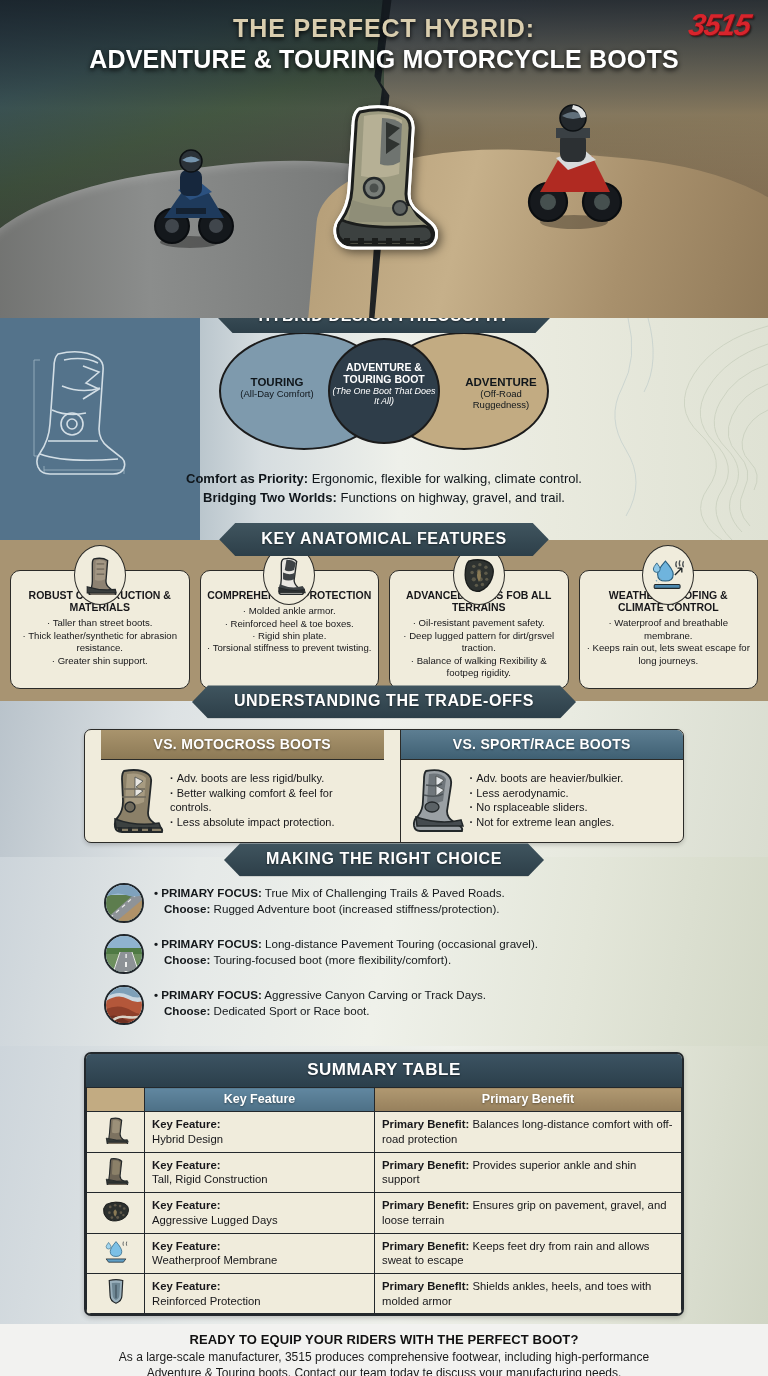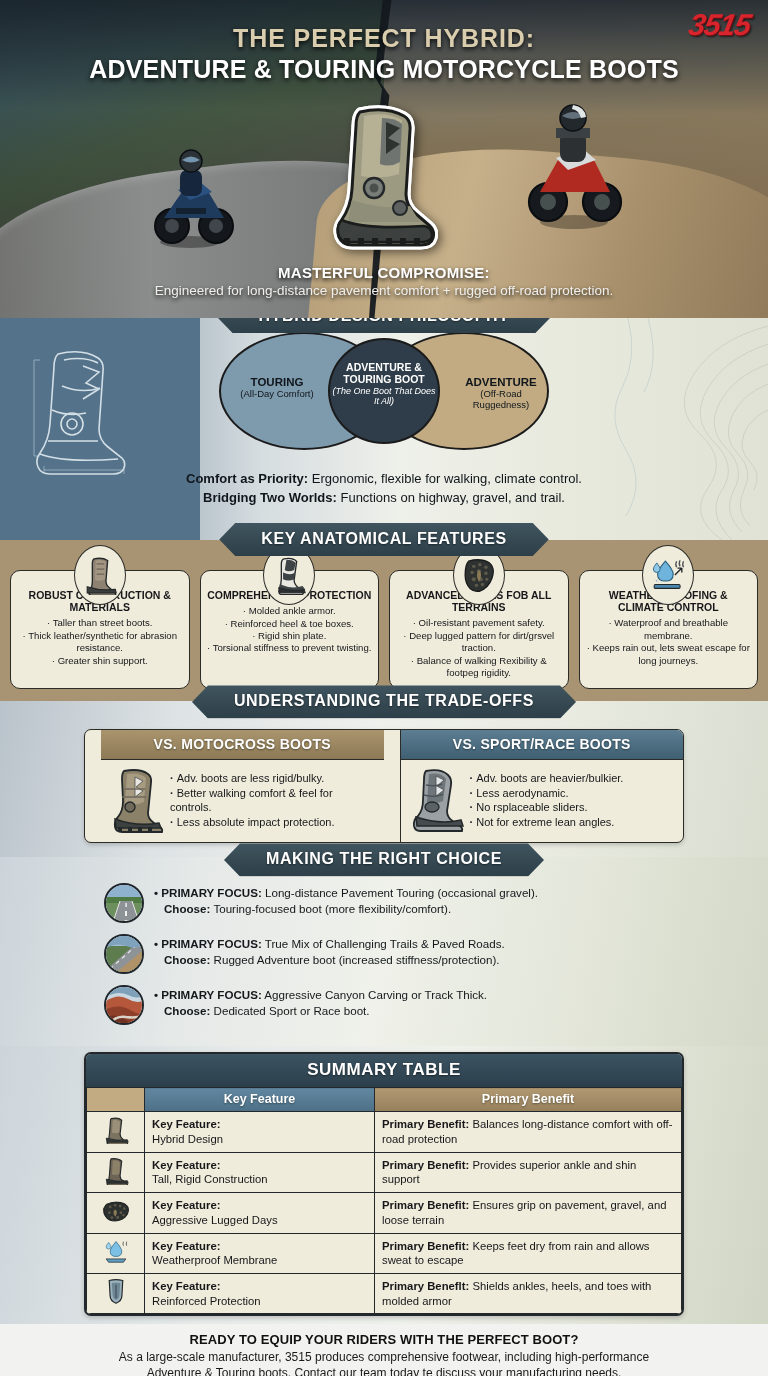--- a/index.html
+++ b/index.html
@@ -50,21 +50,21 @@
     background:radial-gradient(ellipse at 40% 50%, rgba(238,226,203,.85) 0%, rgba(226,210,180,.45) 38%, rgba(200,180,150,0) 72%);
     filter: blur(3px);
   }
   .hero-split {
     position:absolute; left:50%; top:0; width:34px; height:100%;
     transform: translateX(-50%);
     background:#12181d;
     clip-path: polygon(46% 0, 72% 0, 40% 26%, 66% 30%, 30% 62%, 58% 58%, 22% 100%, 40% 100%, 18% 100%, 6% 100%, 34% 56%, 8% 60%, 44% 28%, 22% 24%);
     opacity:.92;
   }
-  .hero-title-wrap { position:absolute; left:0; top:24px; width:100%; text-align:center; z-index:6; }
+  .hero-title-wrap { position:absolute; left:0; top:14px; width:100%; text-align:center; z-index:6; }
   .hero-title-1 {
     font-size: 25px; font-weight: bold; letter-spacing: .9px;
     color: #d9cdae; text-shadow: 0 2px 4px rgba(0,0,0,.85);
   }
   .hero-title-2 {
     font-size: 25px; font-weight: bold; letter-spacing: .2px; margin-top:2px;
     color: #ffffff; text-shadow: 0 2px 5px rgba(0,0,0,.9);
   }
   .brand-logo {
     position:absolute; right:18px; top:8px; z-index:8;
@@ -267,24 +267,20 @@
         <path d="M14 134 h6 v7 h-6Z M28 134 h6 v7 h-6Z M42 134 h6 v7 h-6Z M56 134 h6 v7 h-6Z M70 134 h6 v7 h-6Z M84 134 h6 v7 h-6Z" fill="#1b1d1c"></path>
       </svg>
     </div>
 
     <div class="hero-title-wrap">
       <div class="hero-title-1">THE PERFECT HYBRID:</div>
       <div class="hero-title-2">ADVENTURE &amp; TOURING MOTORCYCLE BOOTS</div>
     </div>
     <div class="brand-logo">3515</div>
 
-    <div class="hero-sub">
-      <div class="hero-sub-1">MASTERFUL COMPROMISE:</div>
-      <div class="hero-sub-2">Engineered for long-distance pavement comfort + rugged off-road protection.</div>
-    </div>
   </div>
 
   <div class="philosophy">
     <div class="blueprint">
       <svg class="bp-boot" viewBox="0 0 108 136">
         <g fill="none" stroke="#e9f1f6" stroke-width="1.6" opacity=".9">
           <path d="M30 8 q24 -6 40 4 q6 4 5 13 l-4 58 q0 11 9 18 l14 11 q4 4 2 10 q-2 6 -11 6 H22 q-9 0 -12 -7 q-3 -8 2 -14 q9 -13 10 -29 L26 21 q0 -9 4 -13Z"></path>
           <path d="M36 14 q20 -4 34 3"></path>
           <path d="M34 40 q20 8 38 2"></path>
           <circle cx="44" cy="78" r="11"></circle>
@@ -487,74 +483,74 @@
   <div class="choice">
     <div class="banner-row" style="position:absolute; left:0; top:-14px; width:100%;">
       <div class="banner">MAKING THE RIGHT CHOICE</div>
     </div>
 
     <div class="choice-list">
 
       <div class="choice-row">
         <div class="choice-ic">
           <svg viewBox="0 0 40 40" width="40" height="40">
+            <rect width="40" height="40" fill="#9fbcd3"></rect>
+            <path d="M0 10 h40 v30 H0Z" fill="#5d7d4e"></path>
+            <path d="M0 40 L40 8 v32Z" fill="#b09268"></path>
+            <path d="M0 34 L34 4 l8 6 L6 40Z" fill="#8e9398"></path>
+            <path d="M4 33 L32 8" stroke="#ececea" stroke-width="1.2" fill="none" stroke-dasharray="4 4"></path>
+            <path d="M0 12 q10 -6 20 -2 q10 4 20 -2 v-8 H0Z" fill="#7fa2bd"></path>
+          </svg>
+        </div>
+        <div class="choice-txt">
+          <div>
+            <span class="bullet">• </span><b>PRIMARY FOCUS:</b><span> True Mix of Challenging Trails &amp; Paved Roads.</span>
+          </div>
+          <div style="padding-left:10px">
+            <b>Choose:</b><span> Rugged Adventure boot (increased stiffness/protection).</span>
+          </div>
+        </div>
+      </div>
+
+      <div class="choice-row">
+        <div class="choice-ic">
+          <svg viewBox="0 0 40 40" width="40" height="40">
             <rect width="40" height="40" fill="#8fb3cf"></rect>
             <path d="M0 16 h40 v24 H0Z" fill="#6d8f5e"></path>
             <path d="M0 12 h40 v6 H0Z" fill="#4f7a44"></path>
             <path d="M14 16 L6 40 h28 L26 16Z" fill="#8d9296"></path>
             <path d="M19.4 18 h1.4 v4 h-1.4Z M19 26 h2 v5 h-2Z M18.6 35 h2.8 v5 h-2.8Z" fill="#f0f0ee"></path>
             <path d="M14 16 L6 40" stroke="#e8e8e4" stroke-width="1" fill="none"></path>
             <path d="M26 16 L34 40" stroke="#e8e8e4" stroke-width="1" fill="none"></path>
           </svg>
         </div>
         <div class="choice-txt">
           <div>
             <span class="bullet">• </span><b>PRIMARY FOCUS:</b><span> Long-distance Pavement Touring (occasional gravel).</span>
           </div>
           <div style="padding-left:10px">
             <b>Choose:</b><span> Touring-focused boot (more flexibility/comfort).</span>
-          </div>
-        </div>
-      </div>
-
-      <div class="choice-row">
-        <div class="choice-ic">
-          <svg viewBox="0 0 40 40" width="40" height="40">
-            <rect width="40" height="40" fill="#9fbcd3"></rect>
-            <path d="M0 10 h40 v30 H0Z" fill="#5d7d4e"></path>
-            <path d="M0 40 L40 8 v32Z" fill="#b09268"></path>
-            <path d="M0 34 L34 4 l8 6 L6 40Z" fill="#8e9398"></path>
-            <path d="M4 33 L32 8" stroke="#ececea" stroke-width="1.2" fill="none" stroke-dasharray="4 4"></path>
-            <path d="M0 12 q10 -6 20 -2 q10 4 20 -2 v-8 H0Z" fill="#7fa2bd"></path>
-          </svg>
-        </div>
-        <div class="choice-txt">
-          <div>
-            <span class="bullet">• </span><b>PRIMARY FOCUS:</b><span> True Mix of Challenging Trails &amp; Paved Roads.</span>
-          </div>
-          <div style="padding-left:10px">
-            <b>Choose:</b><span> Rugged Adventure boot (increased stiffness/protection).</span>
           </div>
         </div>
       </div>
 
       <div class="choice-row">
         <div class="choice-ic">
           <svg viewBox="0 0 40 40" width="40" height="40">
             <rect width="40" height="40" fill="#c9d7e0"></rect>
             <path d="M0 14 q12 -8 22 -2 q10 6 18 0 v28 H0Z" fill="#b4573a"></path>
             <path d="M0 22 q14 -6 26 2 q8 5 14 2 v14 H0Z" fill="#8e3f2a"></path>
             <path d="M0 30 q10 -4 18 2 q10 7 22 2 v6 H0Z" fill="#6f3122"></path>
             <path d="M2 40 q6 -12 18 -10 q14 2 20 -4" stroke="#d9d2c6" stroke-width="2.6" fill="none"></path>
             <path d="M0 10 q12 -7 22 -2 q10 5 18 0 V0 H0Z" fill="#7ea0b8"></path>
           </svg>
         </div>
         <div class="choice-txt">
           <div>
-            <span class="bullet">• </span><b>PRIMARY FOCUS:</b><span> Aggressive Canyon Carving or Track Thick.</span>
+            <span class="bullet">• </span><b>PRIMARY FOCUS:</b><span> Aggressive Canyon Carving or Track Days.</span>
           </div>
           <div style="padding-left:10px">
             <b>Choose:</b><span> Dedicated Sport or Race boot.</span>
           </div>
         </div>
       </div>
 
     </div>
   </div>
 

